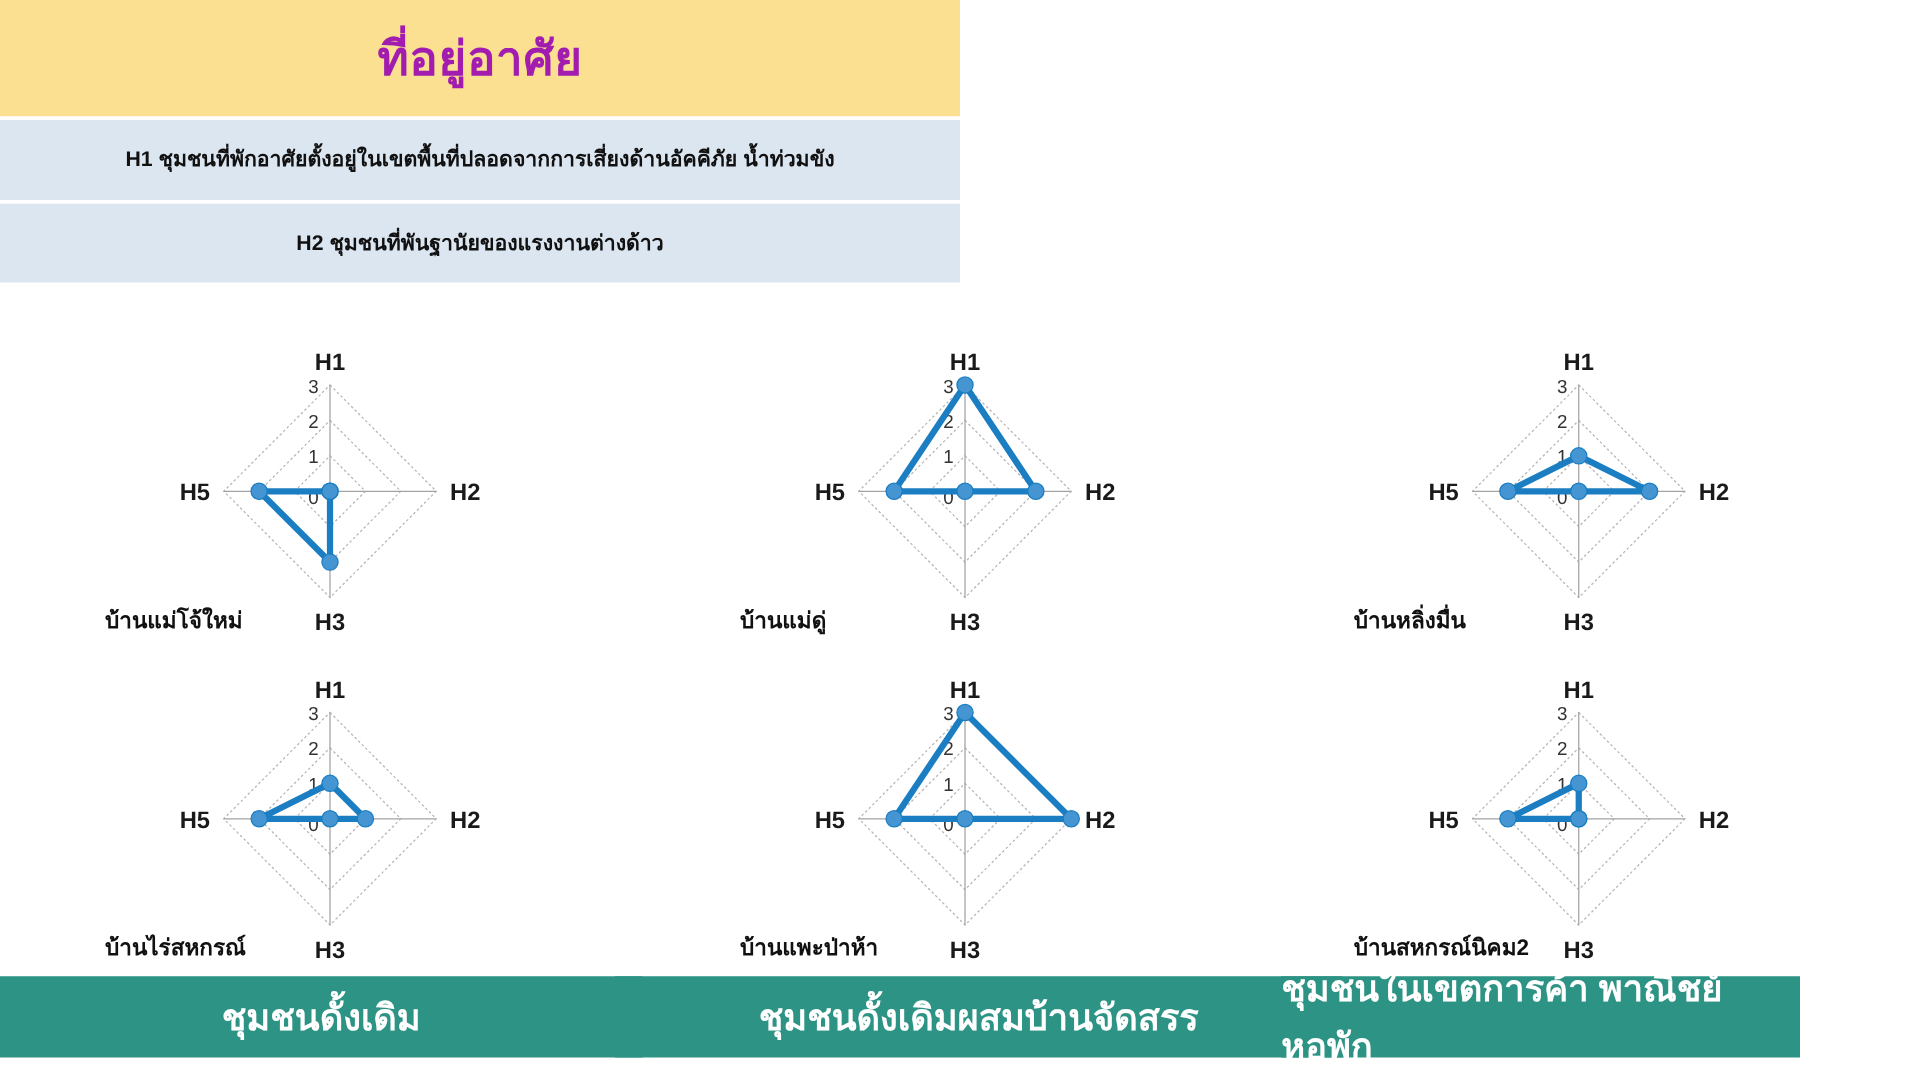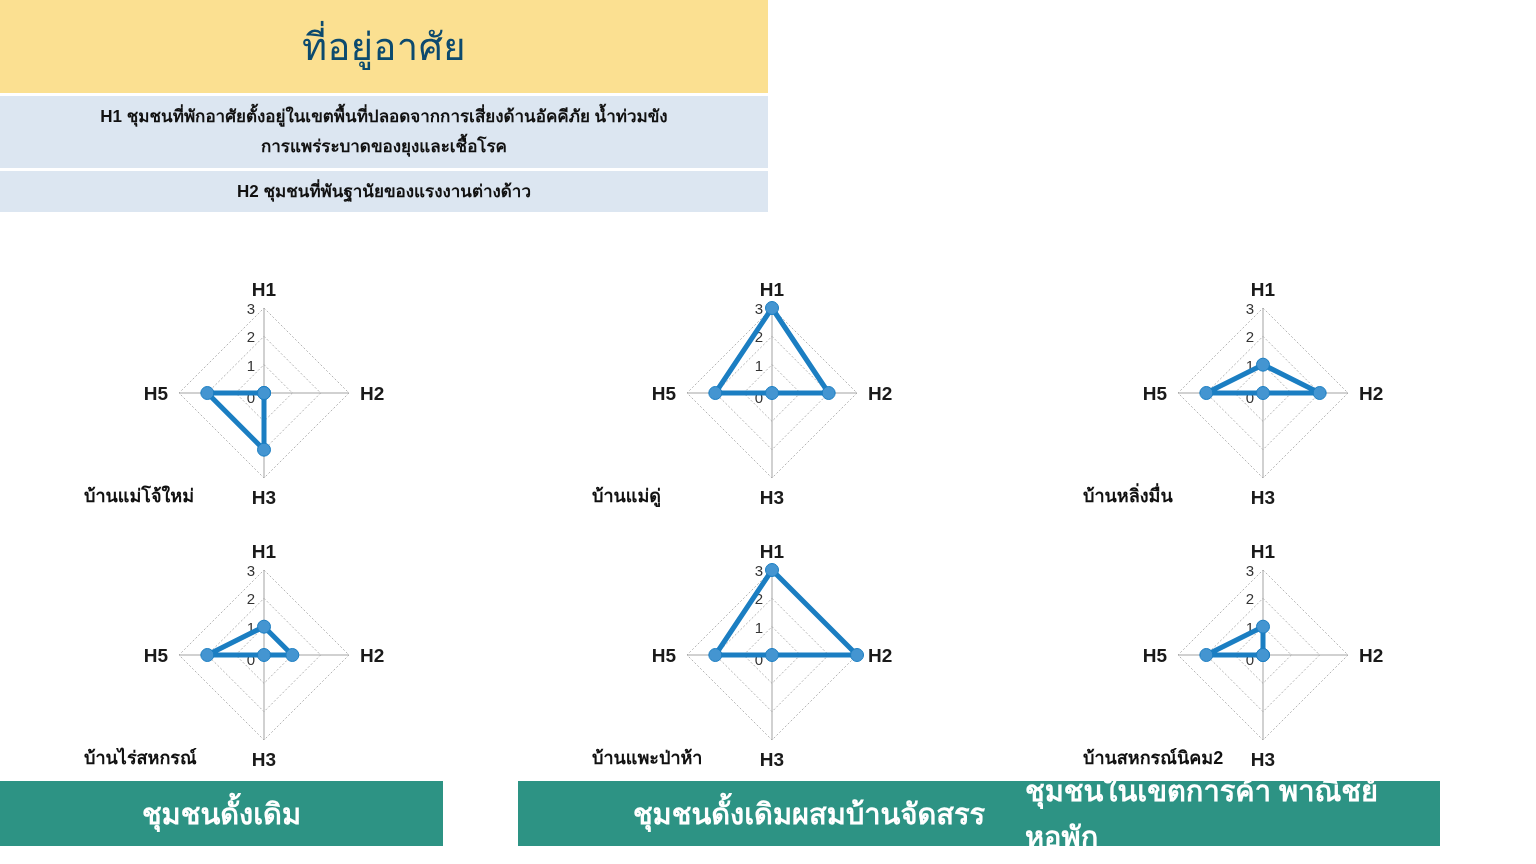--- a/index.html
+++ b/index.html
@@ -5,60 +5,59 @@
   html,body{margin:0;padding:0;background:#ffffff;}
   .stage{
     position:relative;width:1536px;height:864px;overflow:hidden;background:#ffffff;
     font-family:"Liberation Sans", sans-serif;
   }
   .header-band{
     position:absolute;left:0;top:0;width:768px;height:93px;
     background:#fbe091;display:flex;align-items:center;justify-content:center;
   }
   .header-band h1{
-    margin:0;font-size:38px;font-weight:400;color:#0c4a6e;letter-spacing:0.5px;
+    margin:0;font-size:38px;font-weight:700;color:#a21caf;letter-spacing:0.5px;
   }
   .legend{position:absolute;left:0;top:96px;width:768px;}
   .legend-row{
     background:#dce6f1;margin-bottom:3px;text-align:center;
-    font-size:17px;font-weight:700;color:#111;line-height:29px;padding:6px 8px;
+    font-size:17px;font-weight:700;color:#111;line-height:29px;padding:17px 8px;
   }
   .legend-row.two-line{line-height:30px;}
   .radar-cell{position:absolute;width:500px;height:248px;}
   .cell-1{left:14px;top:278px;}
   .cell-2{left:522px;top:278px;}
   .cell-3{left:1013px;top:278px;}
   .cell-4{left:14px;top:540px;}
   .cell-5{left:522px;top:540px;}
   .cell-6{left:1013px;top:540px;}
   .ax{font:600 19px "Liberation Sans",sans-serif;fill:#1a1a1a;}
   .tick{font:400 15px "Liberation Sans",sans-serif;fill:#333333;}
   .cname{font:700 18px "Liberation Sans",sans-serif;fill:#111111;}
   .banner{
     position:absolute;top:781px;height:65px;background:#2d9384;
     display:flex;align-items:center;justify-content:center;
     color:#ffffff;font-size:29px;font-weight:700;
   }
-  .banner-1{left:0;width:443px;}
-  .banner-2{left:518px;width:582px;}
+  .banner-1{left:0;width:514px;}
+  .banner-2{left:492px;width:582px;}
   .banner-3{left:1025px;width:415px;}
 </style>
 </head>
 <body>
 
 <div class="stage">
 
   <div class="header-band">
     <h1>ที่อยู่อาศัย</h1>
   </div>
 
   <div class="legend">
     <div class="legend-row two-line">
       <div>H1 ชุมชนที่พักอาศัยตั้งอยู่ในเขตพื้นที่ปลอดจากการเสี่ยงด้านอัคคีภัย น้ำท่วมขัง</div>
-      <div>การแพร่ระบาดของยุงและเชื้อโรค</div>
     </div>
     <div class="legend-row">H2 ชุมชนที่พันฐานัยของแรงงานต่างด้าว</div>
   </div>
 
   <div class="radar-cell cell-1"><svg width="500" height="248" viewBox="0 0 500 248">
         <polygon points="250,86.66666666666667 278.3333333333333,115 250,143.33333333333334 221.66666666666666,115" fill="none" stroke="#b5b5b5" stroke-width="1" stroke-dasharray="2 2"></polygon>
         <polygon points="250,58.333333333333336 306.6666666666667,115 250,171.66666666666666 193.33333333333334,115" fill="none" stroke="#b5b5b5" stroke-width="1" stroke-dasharray="2 2"></polygon>
         <polygon points="250,30 335,115 250,200 165,115" fill="none" stroke="#b5b5b5" stroke-width="1" stroke-dasharray="2 2"></polygon>
         <line x1="250" y1="30" x2="250" y2="200" stroke="#a3a3a3" stroke-width="1"></line>
         <line x1="165" y1="115" x2="335" y2="115" stroke="#a3a3a3" stroke-width="1"></line>

